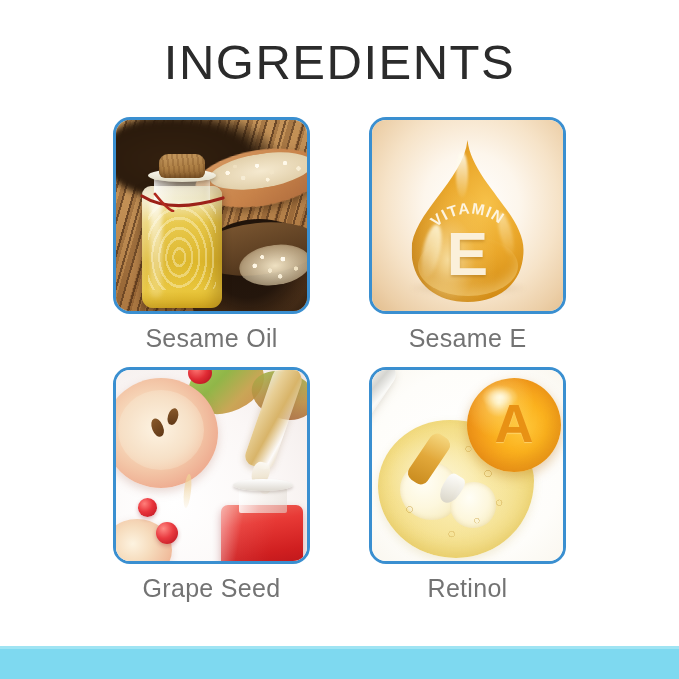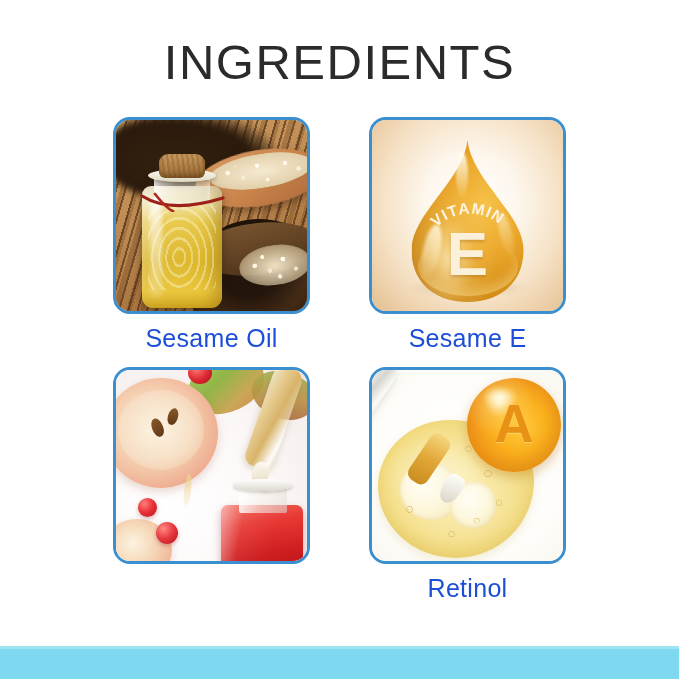--- a/index.html
+++ b/index.html
@@ -53,21 +53,21 @@
     border-radius: 17px;
     overflow: hidden;
     background: #ffffff;
   }
 
   .card-label {
     margin-top: 9px;
     text-align: center;
     font-size: 25px;
     font-weight: 300;
-    color: #1d4ed8;
+    color: #737373;
     letter-spacing: 0.3px;
     line-height: 1.2;
   }
 
   .scene { position: absolute; inset: 0; overflow: hidden; }
   .layer { position: absolute; }
 
   
   .sesame-bg {
     inset: 0;
@@ -536,20 +536,21 @@
         <div class="layer g-drip"></div>
         <div class="layer g-berry1"></div>
         <div class="layer g-berry2"></div>
         <div class="layer g-bottle">
           <div class="g-bottle-body"></div>
           <div class="g-bottle-neck"></div>
           <div class="g-bottle-lip"></div>
         </div>
       </div>
     </div>
+    <div class="card-label">Grape Seed</div>
   </div>
 
   <div class="card">
     <div class="thumb">
       <div class="scene">
         <div class="layer ret-bg"></div>
         <div class="layer ret-puddle"></div>
         <div class="layer ret-bub-a"></div>
         <div class="layer ret-bub-b"></div>
         <div class="layer ret-minibubs"></div>

